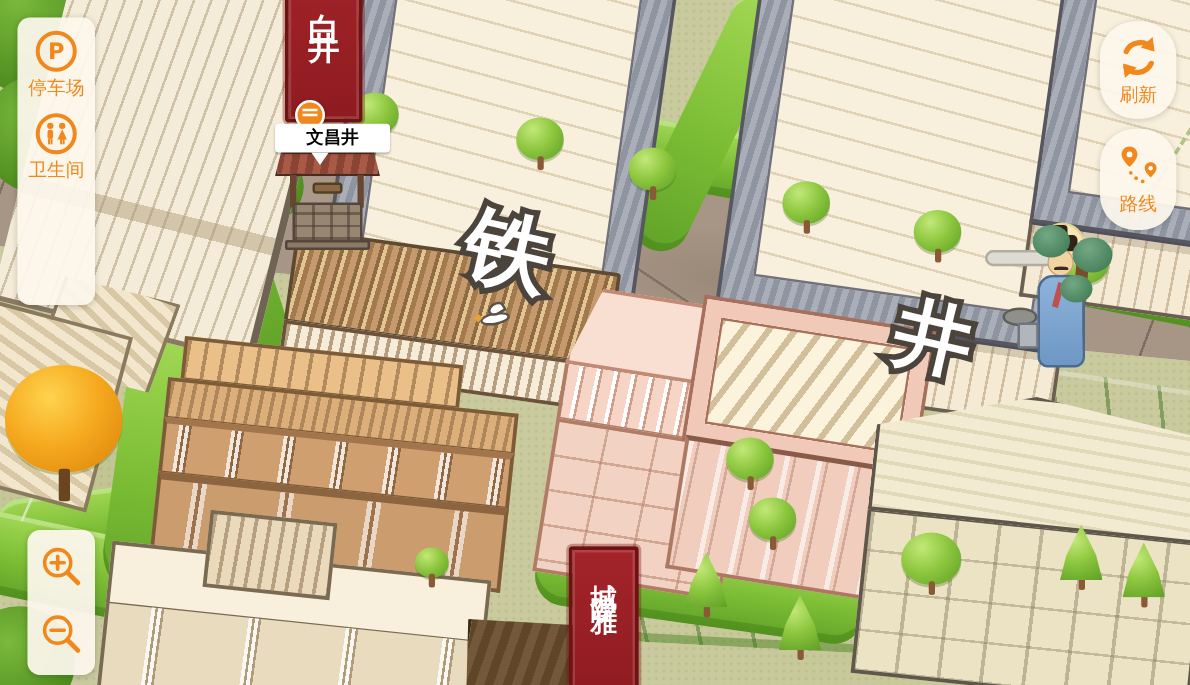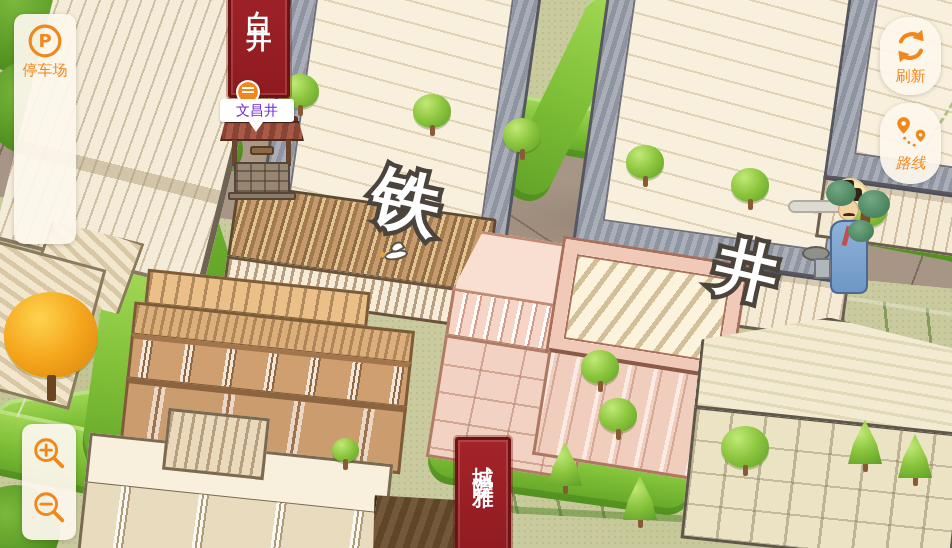--- a/index.html
+++ b/index.html
@@ -109,22 +109,22 @@
 
   
   .banner{position:absolute;background:linear-gradient(180deg,#a3242a,#8e1b20);
     border:3px solid #701114;border-radius:3px;z-index:7;display:flex;justify-content:center;
     box-shadow:0 0 0 2px rgba(112,17,20,.35), inset 0 0 0 2px rgba(255,255,255,.14);}
   .banner .btext{writing-mode:vertical-rl;text-orientation:upright;color:#fff;
     font-family:"DejaVu Serif",serif;font-weight:bold;}
   .poi-marker{left:236px;top:80px;width:24px;height:24px;border-radius:50%;background:#f2871c;
     border:2px solid #ffffff;box-shadow:0 1px 3px rgba(0,0,0,.35);z-index:8;cursor:pointer;}
   .poi-marker .bars{display:block;width:12px;height:2px;background:#fff;margin:5px auto 0;box-shadow:0 4px 0 #fff;}
-  .poi-label{left:220px;top:99px;width:74px;height:23px;background:#fff;border-radius:3px;z-index:8;
-    color:#6d28d9;font-size:14px;font-weight:normal;line-height:23px;text-align:center;
+  .poi-label{left:220px;top:99px;width:92px;height:23px;background:#fff;border-radius:3px;z-index:8;
+    color:#000000;font-size:14px;font-weight:bold;line-height:23px;text-align:center;
     box-shadow:0 1px 2px rgba(0,0,0,.3);cursor:pointer;}
   .poi-arrow{left:249px;top:122px;width:0;height:0;border:7px solid transparent;border-top:10px solid #fff;z-index:8;}
 
   
   .panel{position:absolute;background:rgba(252,246,236,.94);border-radius:10px;
     box-shadow:0 1px 5px rgba(0,0,0,.18);z-index:20;display:flex;flex-direction:column;align-items:center;}
   .side-item{display:flex;flex-direction:column;align-items:center;margin-top:9px;cursor:pointer;}
   .ui-label{font-size:15px;color:#f2871c;margin-top:2px;white-space:nowrap;}
   .ui-label.selected{background:#f28200;color:#fff;padding:0 4px;border-radius:3px;}
   .ctrl-btn{cursor:pointer;border-radius:28px;}
@@ -337,20 +337,34 @@
   </div>
 
   <div class="panel" style="left:14px;top:14px;width:62px;height:230px;">
     <div class="side-item">
       <svg width="36" height="36" viewBox="0 0 34 34">
           <circle cx="17" cy="17" r="14" fill="none" stroke="#f2871c" stroke-width="3"></circle>
           <text x="17" y="23" font-size="17" font-weight="bold" fill="#f2871c" text-anchor="middle" font-family="DejaVu Sans">P</text>
         </svg>
       <span class="ui-label">停车场</span>
     </div>
+    <div class="side-item">
+      <svg width="36" height="36" viewBox="0 0 34 34">
+          <circle cx="17" cy="17" r="14" fill="none" stroke="#f2871c" stroke-width="3"></circle>
+          <circle cx="12.5" cy="11" r="2.4" fill="#f2871c"></circle>
+          <rect x="10.4" y="14" width="4.2" height="7" rx="1.6" fill="#f2871c"></rect>
+          <rect x="10.8" y="21" width="1.5" height="4" fill="#f2871c"></rect>
+          <rect x="12.7" y="21" width="1.5" height="4" fill="#f2871c"></rect>
+          <circle cx="21.5" cy="11" r="2.4" fill="#f2871c"></circle>
+          <path d="M21.5 13.6 L25.1 21.4 L17.9 21.4 Z" fill="#f2871c"></path>
+          <rect x="19.9" y="21" width="1.5" height="4" fill="#f2871c"></rect>
+          <rect x="21.8" y="21" width="1.5" height="4" fill="#f2871c"></rect>
+        </svg>
+      <span class="ui-label">卫生间</span>
+    </div>
   </div>
 
   <div class="panel" style="left:22px;top:424px;width:54px;height:116px;justify-content:center;">
     <div class="zoom-btn">
       <svg width="38" height="38" viewBox="0 0 40 40">
           <circle cx="17" cy="17" r="11" fill="none" stroke="#f2871c" stroke-width="3"></circle>
           <line x1="25.5" y1="25.5" x2="34" y2="34" stroke="#f2871c" stroke-width="4" stroke-linecap="round"></line>
           <line x1="11.5" y1="17" x2="22.5" y2="17" stroke="#f2871c" stroke-width="3" stroke-linecap="round"></line>
           <line x1="17" y1="11.5" x2="17" y2="22.5" stroke="#f2871c" stroke-width="3" stroke-linecap="round"></line>
         </svg>
@@ -367,21 +381,21 @@
   <div class="panel ctrl-btn" style="left:880px;top:17px;width:61px;height:78px;justify-content:center;">
     <svg width="38" height="38" viewBox="0 0 36 36">
         <path d="M27.5 10.5 A 11.5 11.5 0 0 0 8.5 13.5" fill="none" stroke="#f2871c" stroke-width="4" stroke-linecap="round"></path>
         <polygon points="28.5,2.5 30,13.5 19.5,10.5" fill="#f2871c"></polygon>
         <path d="M8.5 25.5 A 11.5 11.5 0 0 0 27.5 22.5" fill="none" stroke="#f2871c" stroke-width="4" stroke-linecap="round"></path>
         <polygon points="7.5,33.5 6,22.5 16.5,25.5" fill="#f2871c"></polygon>
       </svg>
     <span class="ui-label">刷新</span>
   </div>
 
-  <div class="panel ctrl-btn" style="left:880px;top:103px;width:61px;height:81px;justify-content:center;font-style:italic;">
+  <div class="panel ctrl-btn" style="left:880px;top:103px;width:61px;height:81px;justify-content:center;">
     <svg width="38" height="38" viewBox="0 0 36 36">
         <path d="M11 3c-3.3 0-6 2.6-6 5.9C5 13.3 11 18.5 11 18.5s6-5.2 6-9.6C17 5.6 14.3 3 11 3z" fill="#f2871c"></path>
         <circle cx="11" cy="9" r="2.2" fill="#fff"></circle>
         <path d="M27 15c-2.5 0-4.5 2-4.5 4.4 0 3.3 4.5 7.1 4.5 7.1s4.5-3.8 4.5-7.1C31.5 17 29.5 15 27 15z" fill="#f2871c"></path>
         <circle cx="27" cy="19.6" r="1.7" fill="#fff"></circle>
         <circle cx="12" cy="23" r="1.4" fill="#f2871c"></circle>
         <circle cx="16" cy="27" r="1.4" fill="#f2871c"></circle>
         <circle cx="21" cy="29.5" r="1.4" fill="#f2871c"></circle>
       </svg>
     <span class="ui-label">路线</span>

